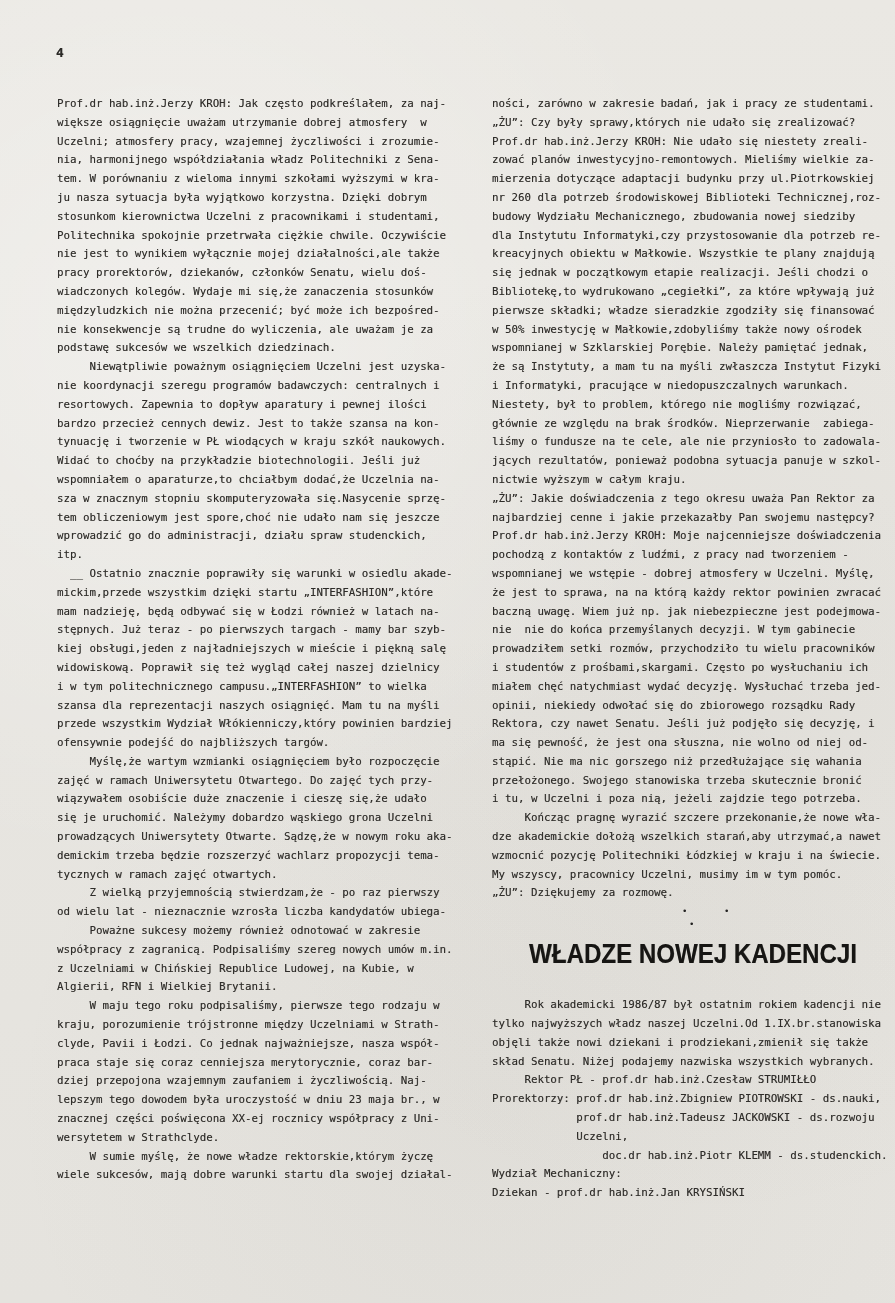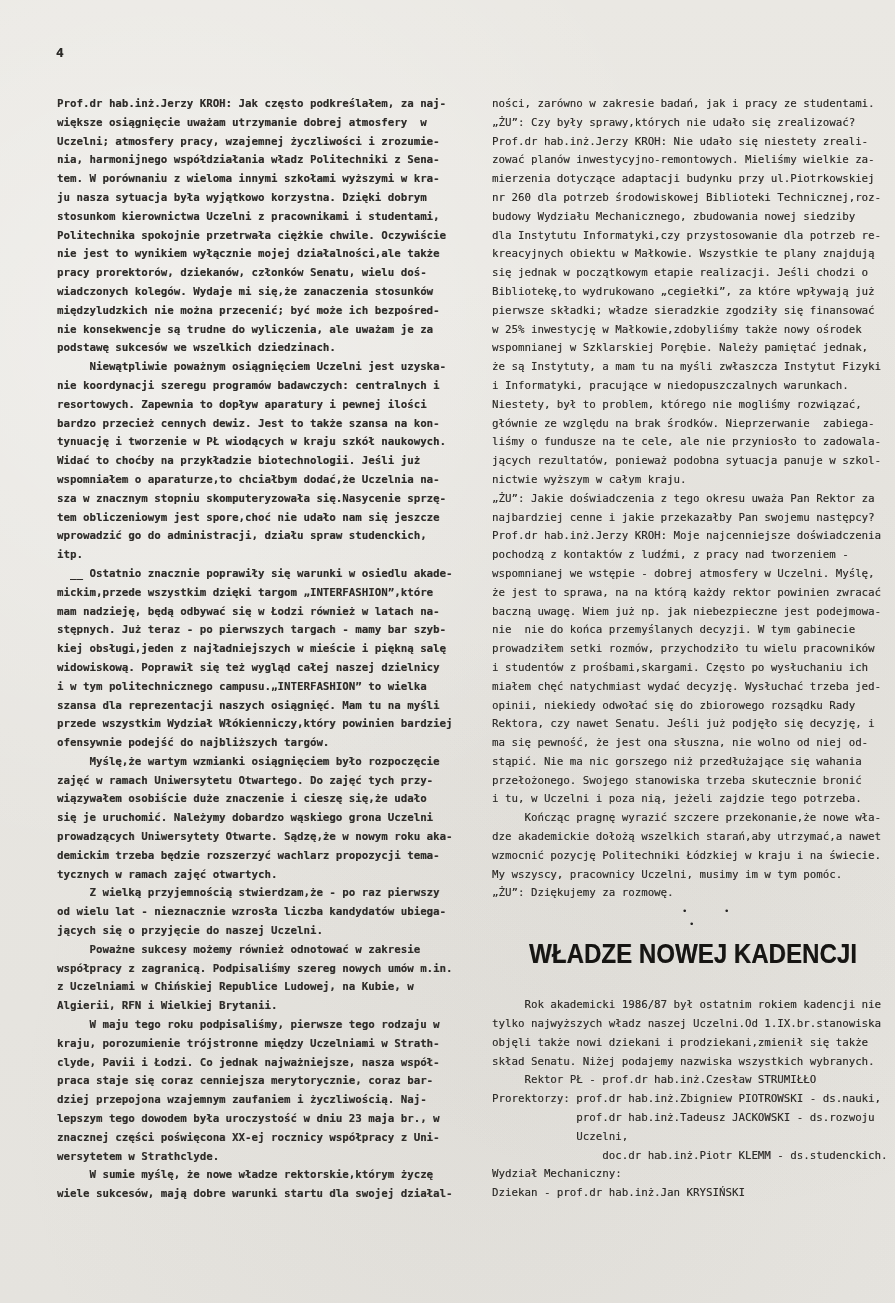--- a/index.html
+++ b/index.html
@@ -31,21 +31,21 @@
     font-size: 13px;
     font-weight: bold;
     color: #2b2a27;
     text-shadow: 0 0 0.5px rgba(43,42,39,0.6);
   }
   .col {
     position: absolute;
     top: 95px;
     width: 402px;
   }
-  .col-left  { left: 57px; font-weight: bold; }
+  .col-left  { left: 57px; }
   .col-right { left: 492px; }
   .tline {
     white-space: pre;
     font-size: 10.7px;
     line-height: 18.8px;
     height: 18.8px;
     letter-spacing: 0.05px;
     text-shadow: 0.3px 0.3px 0.4px rgba(46,44,41,0.45);
   }
   .divider {
@@ -107,39 +107,38 @@
       <div class="tline">resortowych. Zapewnia to dopływ aparatury i pewnej ilości</div>
       <div class="tline">bardzo przecież cennych dewiz. Jest to także szansa na kon-</div>
       <div class="tline">tynuację i tworzenie w PŁ wiodących w kraju szkół naukowych.</div>
       <div class="tline">Widać to choćby na przykładzie biotechnologii. Jeśli już</div>
       <div class="tline">wspomniałem o aparaturze,to chciałbym dodać,że Uczelnia na-</div>
       <div class="tline">sza w znacznym stopniu skomputeryzowała się.Nasycenie sprzę-</div>
       <div class="tline">tem obliczeniowym jest spore,choć nie udało nam się jeszcze</div>
       <div class="tline">wprowadzić go do administracji, działu spraw studenckich,</div>
       <div class="tline">itp.</div>
       <div class="tline">  __ Ostatnio znacznie poprawiły się warunki w osiedlu akade-</div>
-      <div class="tline">mickim,przede wszystkim dzięki targom „INTERFASHION”,które</div>
+      <div class="tline">mickim,przede wszystkim dzięki startu „INTERFASHION”,które</div>
       <div class="tline">mam nadzieję, będą odbywać się w Łodzi również w latach na-</div>
       <div class="tline">stępnych. Już teraz - po pierwszych targach - mamy bar szyb-</div>
       <div class="tline">kiej obsługi,jeden z najładniejszych w mieście i piękną salę</div>
       <div class="tline">widowiskową. Poprawił się też wygląd całej naszej dzielnicy</div>
       <div class="tline">i w tym politechnicznego campusu.„INTERFASHION” to wielka</div>
       <div class="tline">szansa dla reprezentacji naszych osiągnięć. Mam tu na myśli</div>
       <div class="tline">przede wszystkim Wydział Włókienniczy,który powinien bardziej</div>
       <div class="tline">ofensywnie podejść do najbliższych targów.</div>
       <div class="tline">     Myślę,że wartym wzmianki osiągnięciem było rozpoczęcie</div>
       <div class="tline">zajęć w ramach Uniwersytetu Otwartego. Do zajęć tych przy-</div>
       <div class="tline">wiązywałem osobiście duże znaczenie i cieszę się,że udało</div>
       <div class="tline">się je uruchomić. Należymy dobardzo wąskiego grona Uczelni</div>
       <div class="tline">prowadzących Uniwersytety Otwarte. Sądzę,że w nowym roku aka-</div>
       <div class="tline">demickim trzeba będzie rozszerzyć wachlarz propozycji tema-</div>
       <div class="tline">tycznych w ramach zajęć otwartych.</div>
       <div class="tline">     Z wielką przyjemnością stwierdzam,że - po raz pierwszy</div>
       <div class="tline">od wielu lat - nieznacznie wzrosła liczba kandydatów ubiega-</div>
-      <div class="tline">jących się o przyjęcie do naszej Uczelni.</div>
       <div class="tline">     Poważne sukcesy możemy również odnotować w zakresie</div>
       <div class="tline">współpracy z zagranicą. Podpisaliśmy szereg nowych umów m.in.</div>
       <div class="tline">z Uczelniami w Chińskiej Republice Ludowej, na Kubie, w</div>
       <div class="tline">Algierii, RFN i Wielkiej Brytanii.</div>
       <div class="tline">     W maju tego roku podpisaliśmy, pierwsze tego rodzaju w</div>
       <div class="tline">kraju, porozumienie trójstronne między Uczelniami w Strath-</div>
       <div class="tline">clyde, Pavii i Łodzi. Co jednak najważniejsze, nasza współ-</div>
       <div class="tline">praca staje się coraz cenniejsza merytorycznie, coraz bar-</div>
       <div class="tline">dziej przepojona wzajemnym zaufaniem i życzliwością. Naj-</div>
       <div class="tline">lepszym tego dowodem była uroczystość w dniu 23 maja br., w</div>
@@ -157,21 +156,21 @@
         <div class="tline">Prof.dr hab.inż.Jerzy KROH: Nie udało się niestety zreali-</div>
         <div class="tline">zować planów inwestycyjno-remontowych. Mieliśmy wielkie za-</div>
         <div class="tline">mierzenia dotyczące adaptacji budynku przy ul.Piotrkowskiej</div>
         <div class="tline">nr 260 dla potrzeb środowiskowej Biblioteki Technicznej,roz-</div>
         <div class="tline">budowy Wydziału Mechanicznego, zbudowania nowej siedziby</div>
         <div class="tline">dla Instytutu Informatyki,czy przystosowanie dla potrzeb re-</div>
         <div class="tline">kreacyjnych obiektu w Małkowie. Wszystkie te plany znajdują</div>
         <div class="tline">się jednak w początkowym etapie realizacji. Jeśli chodzi o</div>
         <div class="tline">Bibliotekę,to wydrukowano „cegiełki”, za które wpływają już</div>
         <div class="tline">pierwsze składki; władze sieradzkie zgodziły się finansować</div>
-        <div class="tline">w 25% inwestycję w Małkowie,zdobyliśmy także nowy ośrodek</div>
+        <div class="tline">w 50% inwestycję w Małkowie,zdobyliśmy także nowy ośrodek</div>
         <div class="tline">wspomnianej w Szklarskiej Porębie. Należy pamiętać jednak,</div>
         <div class="tline">że są Instytuty, a mam tu na myśli zwłaszcza Instytut Fizyki</div>
         <div class="tline">i Informatyki, pracujące w niedopuszczalnych warunkach.</div>
         <div class="tline">Niestety, był to problem, którego nie mogliśmy rozwiązać,</div>
         <div class="tline">głównie ze względu na brak środków. Nieprzerwanie  zabiega-</div>
         <div class="tline">liśmy o fundusze na te cele, ale nie przyniosło to zadowala-</div>
         <div class="tline">jących rezultatów, ponieważ podobna sytuacja panuje w szkol-</div>
         <div class="tline">nictwie wyższym w całym kraju.</div>
         <div class="tline">„ŻU”: Jakie doświadczenia z tego okresu uważa Pan Rektor za</div>
         <div class="tline">najbardziej cenne i jakie przekazałby Pan swojemu następcy?</div>

